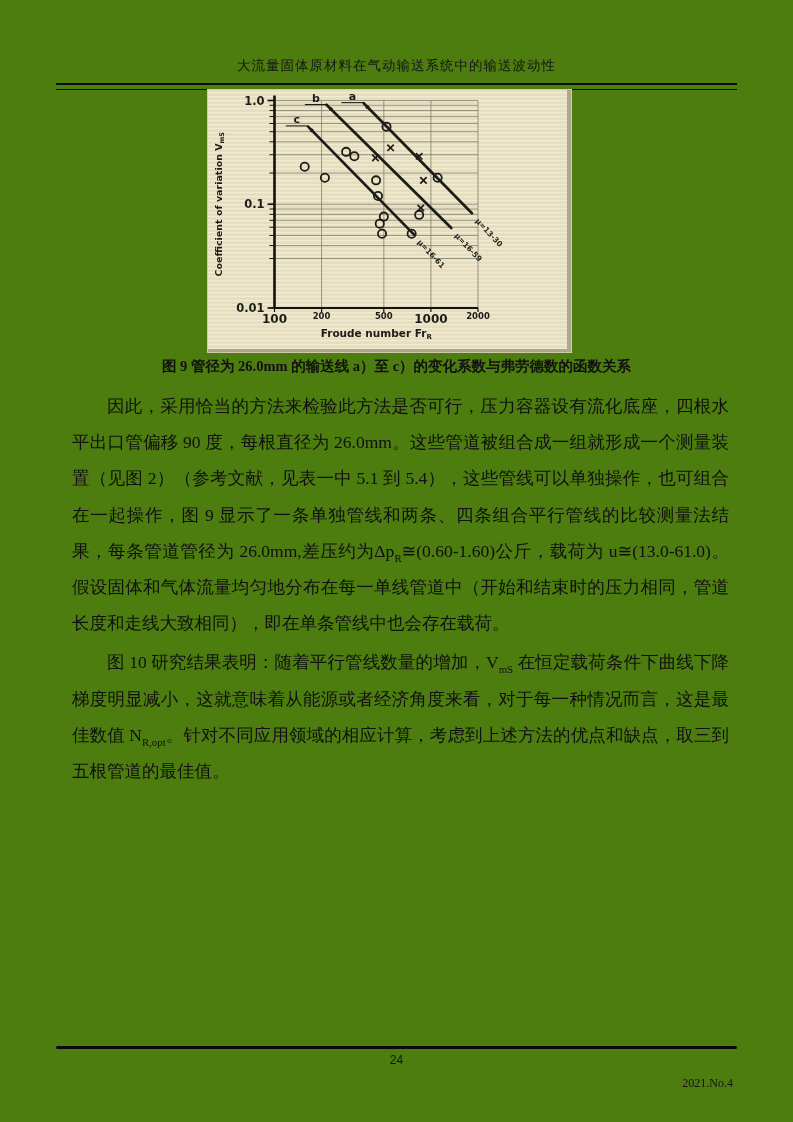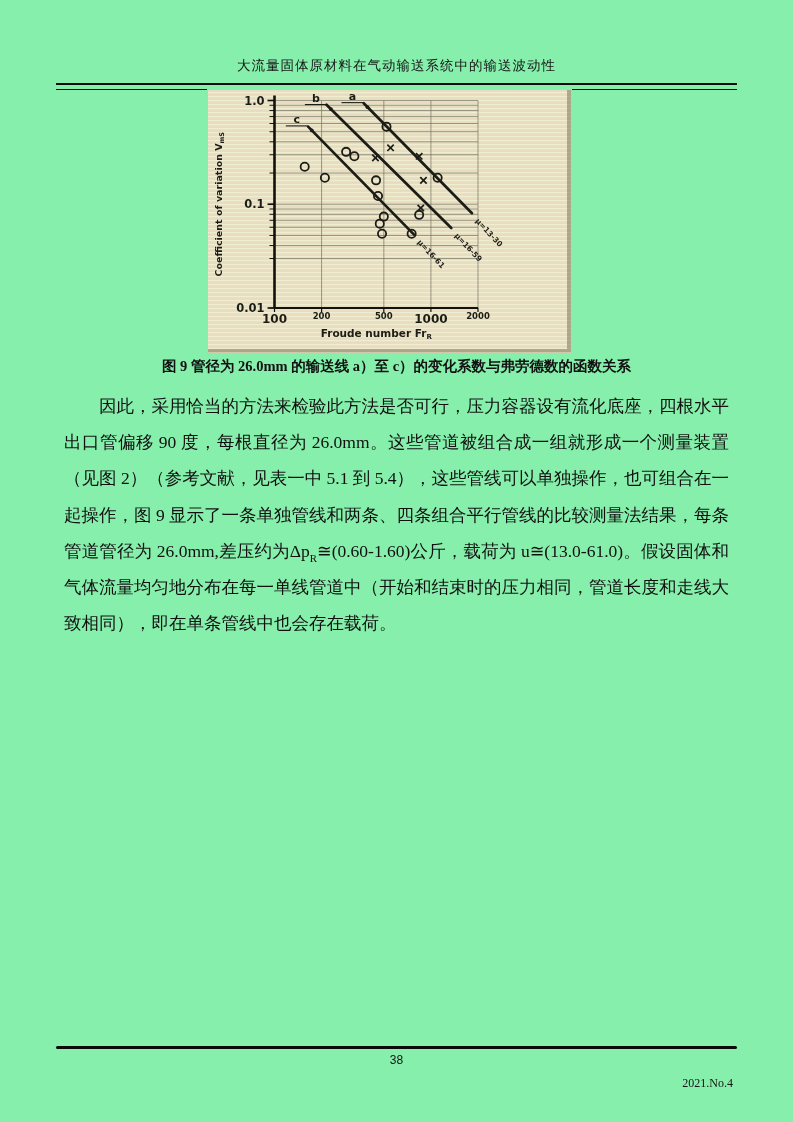--- a/index.html
+++ b/index.html
@@ -1,17 +1,17 @@
 <!DOCTYPE html>
 <html><head>
 <meta charset="utf-8">
 <style>
   html,body{margin:0;padding:0;background:#ffffff;}
   .page{
-    position:relative;width:793px;height:1122px;background:#86efac;overflow:hidden;
+    position:relative;width:793px;height:1122px;background:#4d7c0f;overflow:hidden;
     font-family:"Liberation Serif","DejaVu Serif",serif;color:#111;
   }
   .header-title{
     position:absolute;top:57px;left:0;width:100%;text-align:center;
     font-size:13.5px;letter-spacing:1px;color:#151515;
   }
   .header-rule{
     position:absolute;top:83px;left:56px;right:56px;height:4px;
     border-top:2px solid #0c0c0c;border-bottom:1px solid #0c0c0c;
   }
@@ -27,21 +27,21 @@
   }
   .figure svg{display:block;}
   .caption{
     position:absolute;top:357px;left:0;width:100%;text-align:center;
     font-size:14.5px;font-weight:bold;color:#111;
   }
   .content{
     position:absolute;top:388px;left:64px;width:665px;
     font-size:17.5px;line-height:36.2px;text-align:justify;color:#101010;
   }
-  .content p{margin:0 0 3px 0;text-indent:2em;}
+  .content p{margin:0 0 3px 8px;text-indent:2em;}
   .content sub{font-size:0.62em;line-height:0;}
   .footer-rule{position:absolute;top:1046px;left:56px;right:56px;height:3px;background:#0a0a0a;border-radius:2px;}
   .footer-page{
     position:absolute;top:1053px;left:0;width:100%;text-align:center;
     font-size:12px;font-family:"Liberation Sans","DejaVu Sans",sans-serif;color:#141414;
   }
   .footer-issue{
     position:absolute;top:1076px;right:60px;font-size:12px;
     font-family:"Liberation Serif","DejaVu Serif",serif;color:#141414;
   }
@@ -170,17 +170,18 @@
           <line x1="209.5480818697134" y1="114.80701291289863" x2="215.94808186971338" y2="121.20701291289863" stroke="#1c1c16" stroke-width="1.7"></line>
           <line x1="209.5480818697134" y1="121.20701291289863" x2="215.94808186971338" y2="114.80701291289863" stroke="#1c1c16" stroke-width="1.7"></line>
           <line x1="212.2548131957859" y1="87.14092440700406" x2="218.6548131957859" y2="93.54092440700407" stroke="#1c1c16" stroke-width="1.7"></line>
           <line x1="212.2548131957859" y1="93.54092440700407" x2="218.6548131957859" y2="87.14092440700406" stroke="#1c1c16" stroke-width="1.7"></line>
         </g>
       </svg>
     </div>
   <div class="caption">图 9  管径为 26.0mm 的输送线 a）至 c）的变化系数与弗劳德数的函数关系</div>
   <div class="content" id="content">
       <p>因此，采用恰当的方法来检验此方法是否可行，压力容器设有流化底座，四根水平出口管偏移 90 度，每根直径为 26.0mm。这些管道被组合成一组就形成一个测量装置（见图 2）（参考文献，见表一中 5.1 到 5.4），这些管线可以单独操作，也可组合在一起操作，图 9 显示了一条单独管线和两条、四条组合平行管线的比较测量法结果，每条管道管径为 26.0mm,差压约为Δp<sub>R</sub>≅(0.60-1.60)公斤，载荷为 u≅(13.0-61.0)。假设固体和气体流量均匀地分布在每一单线管道中（开始和结束时的压力相同，管道长度和走线大致相同），即在单条管线中也会存在载荷。</p>
+      <p>图 10 研究结果表明：随着平行管线数量的增加，V<sub>mS</sub> 在恒定载荷条件下曲线下降梯度明显减小，这就意味着从能源或者经济角度来看，对于每一种情况而言，这是最佳数值 N<sub>R,opt</sub>。针对不同应用领域的相应计算，考虑到上述方法的优点和缺点，取三到五根管道的最佳值。</p>
     </div>
   <div class="footer-rule"></div>
-  <div class="footer-page">38</div>
+  <div class="footer-page">24</div>
   <div class="footer-issue">2021.No.4</div>
 </div>
 
 </body></html>

